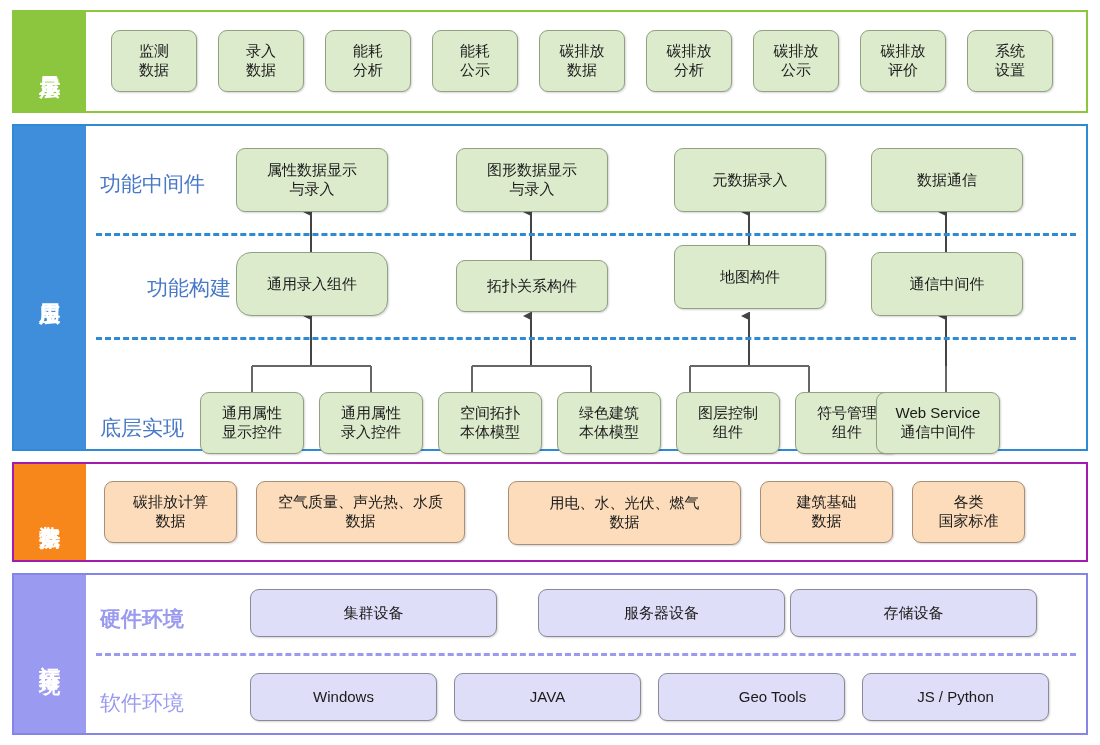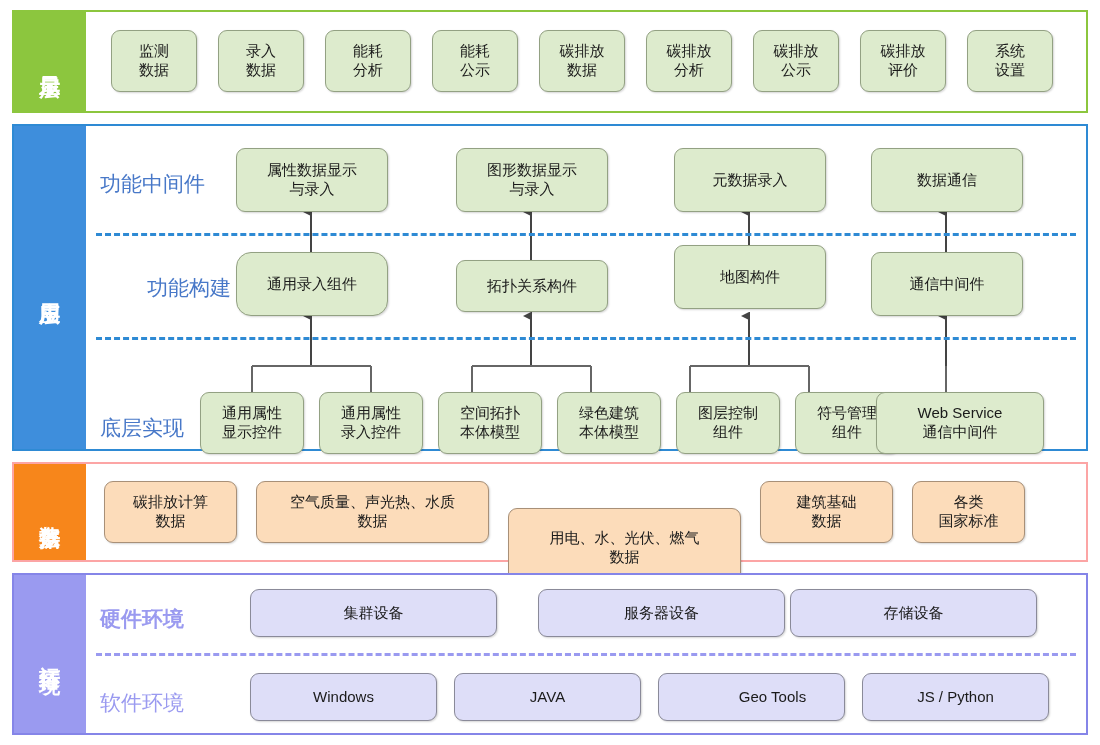--- a/index.html
+++ b/index.html
@@ -41,21 +41,21 @@
     background: #ffffff;
   }
 
   
   #layer-display   { top: 10px;  height: 103px; border: 2px solid #8CC63E; }
   #layer-display .layer-tab { background: #8CC63E; }
 
   #layer-app       { top: 124px; height: 327px; border: 2px solid #2E8AD4; }
   #layer-app .layer-tab { background: #3E8EDC; }
 
-  #layer-data      { top: 462px; height: 100px; border: 2px solid #fca5a5; }
+  #layer-data      { top: 462px; height: 100px; border: 2px solid #a21caf; }
   #layer-data .layer-tab { background: #F7861B; }
 
   #layer-runtime   { top: 573px; height: 162px; border: 2px solid #8585E8; }
   #layer-runtime .layer-tab { background: #9A9AF0; }
 
   
   .node {
     position: absolute;
     border-radius: 9px;
     border: 1px solid #9a9a9a;
@@ -176,33 +176,33 @@
     <div class="node green" style="left:233px; top:266px; width:104px; height:62px;">通用属性
 录入控件</div>
     <div class="node green" style="left:352px; top:266px; width:104px; height:62px;">空间拓扑
 本体模型</div>
     <div class="node green" style="left:471px; top:266px; width:104px; height:62px;">绿色建筑
 本体模型</div>
     <div class="node green" style="left:590px; top:266px; width:104px; height:62px;">图层控制
 组件</div>
     <div class="node green" style="left:709px; top:266px; width:104px; height:62px;">符号管理
 组件</div>
-    <div class="node green" style="left:785px; top:266px; width:168px; height:62px; left:790px;">Web Service
+    <div class="node green" style="left:785px; top:266px; width:124px; height:62px; left:790px;">Web Service
 通信中间件</div>
   </div>
 </section>
 
 <section class="layer" id="layer-data">
   <div class="layer-tab">数据层</div>
   <div class="layer-body">
     <div class="node orange" style="left:18px;  top:17px; width:133px; height:62px;">碳排放计算
 数据</div>
-    <div class="node orange" style="left:170px; top:17px; width:233px; height:62px;">空气质量、声光热、水质
-数据</div>
-    <div class="node orange" style="left:422px; top:17px; width:233px; height:80px;margin-top:27px;">用电、水、光伏、燃气
+    <div class="node orange" style="left:170px; top:17px; width:209px; height:62px;">空气质量、声光热、水质
+数据</div>
+    <div class="node orange" style="left:422px; top:17px; width:233px; height:64px;">用电、水、光伏、燃气
 数据</div>
     <div class="node orange" style="left:674px; top:17px; width:133px; height:62px;">建筑基础
 数据</div>
     <div class="node orange" style="left:826px; top:17px; width:113px; height:62px;">各类
 国家标准</div>
   </div>
 </section>
 
 <section class="layer" id="layer-runtime">
   <div class="layer-tab">运行环境</div>

